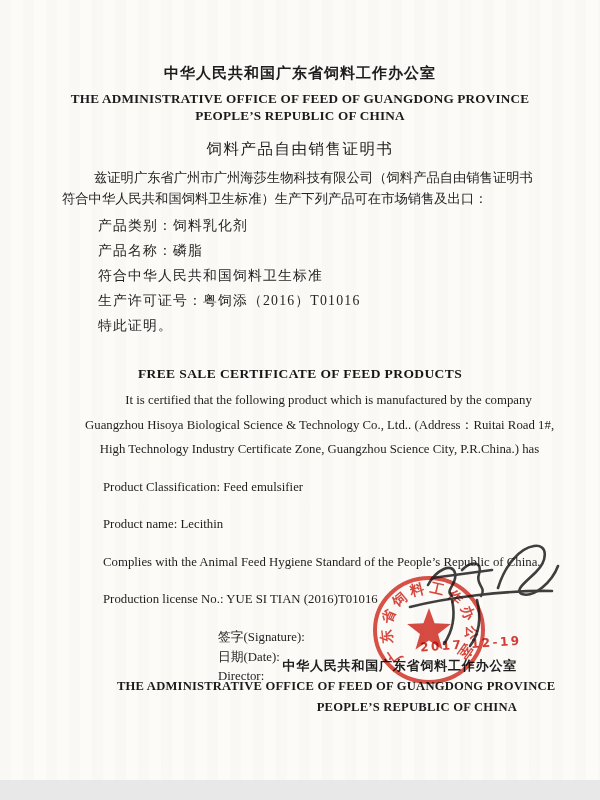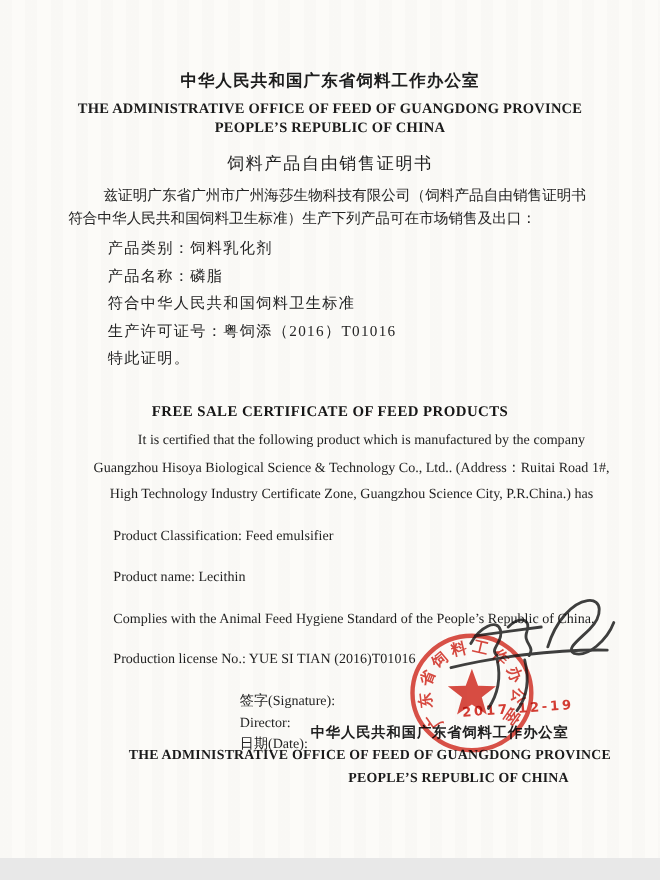--- a/index.html
+++ b/index.html
@@ -78,22 +78,22 @@
     <div class="pline">Guangzhou Hisoya Biological Science &amp; Technology Co., Ltd.. (Address：Ruitai Road 1#,</div>
     <div class="pline">High Technology Industry Certificate Zone, Guangzhou Science City, P.R.China.) has</div>
     <div class="item">Product Classification: Feed emulsifier</div>
     <div class="item">Product name: Lecithin</div>
     <div class="item">Complies with the Animal Feed Hygiene Standard of the People’s Republic of China.</div>
     <div class="item">Production license No.: YUE SI TIAN (2016)T01016</div>
   </div>
 
   <div class="abs sig-block">
     <div>签字(Signature):</div>
+    <div>日期(Date):</div>
     <div>Director:</div>
-    <div>日期(Date):</div>
   </div>
 
   <div class="abs footer">
     <div class="f-zh">中华人民共和国广东省饲料工作办公室</div>
     <div class="f-en">THE ADMINISTRATIVE OFFICE OF FEED OF GUANGDONG PROVINCE</div>
     <div class="f-en">PEOPLE’S REPUBLIC OF CHINA</div>
   </div>
 
   <svg class="abs stamp-svg" width="116" height="112" viewBox="0 0 116 112">
     <defs>

